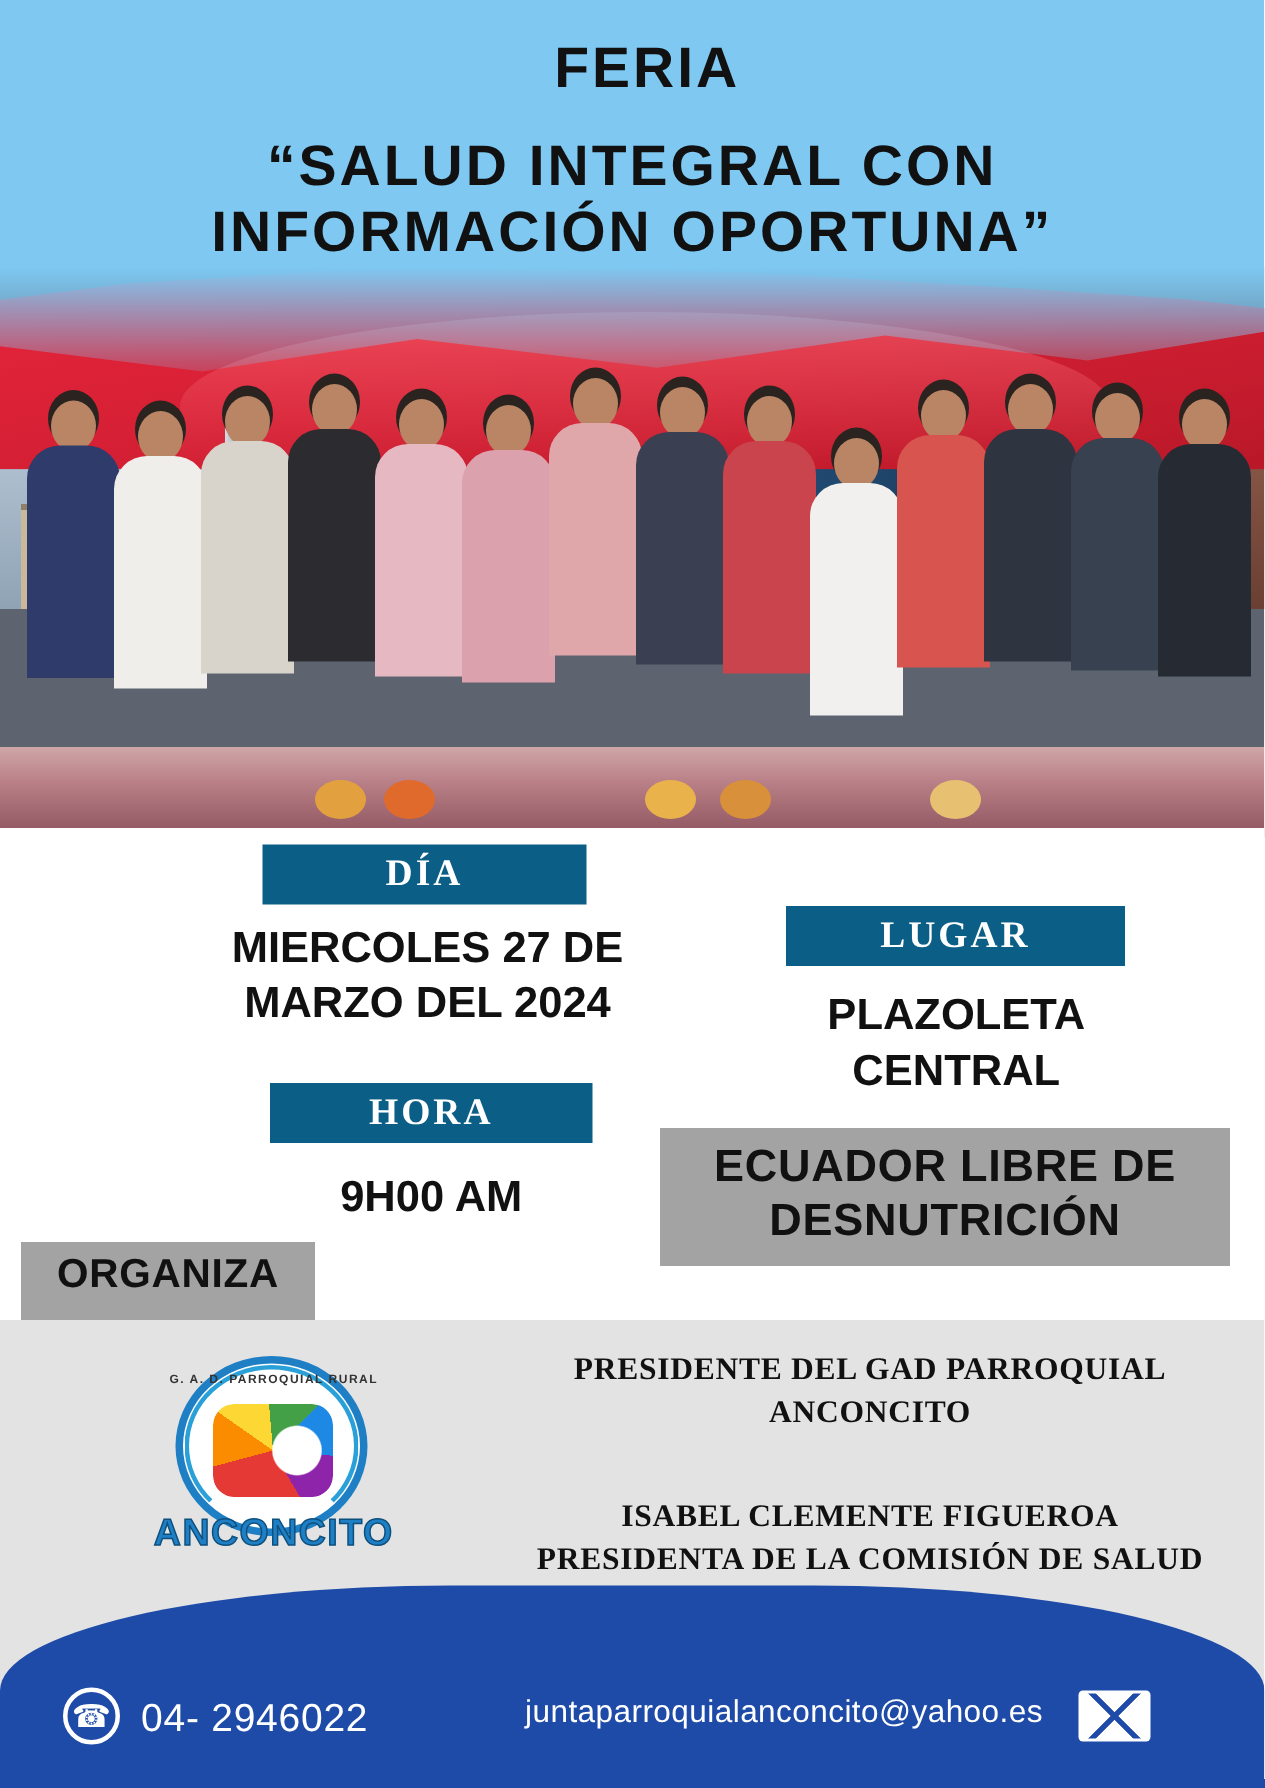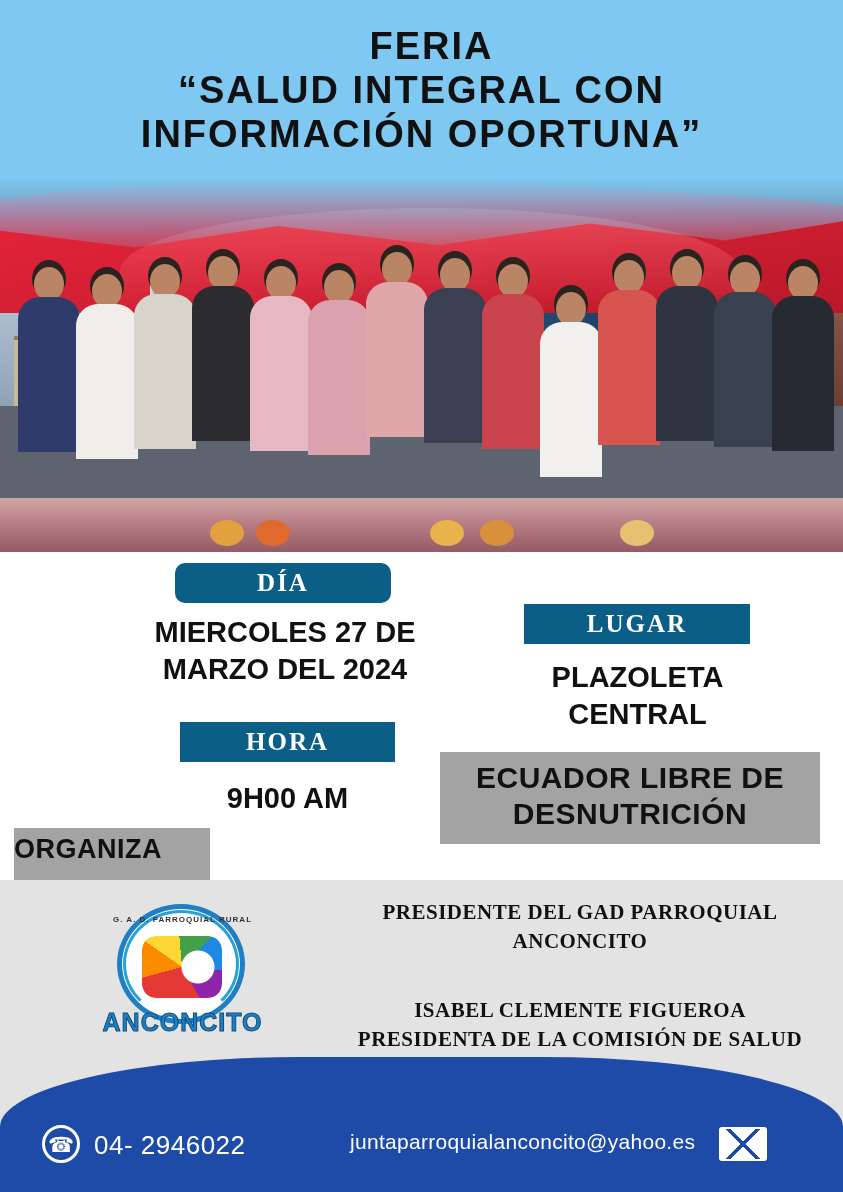--- a/index.html
+++ b/index.html
@@ -35,21 +35,21 @@
     font-family: "Liberation Sans", sans-serif;
     font-weight: bold;
     font-size: 38px;
     line-height: 44px;
     letter-spacing: 2px;
     color: #111111;
     text-transform: uppercase;
     z-index: 6;
   }
   .header-title .l1 { display: block; padding-left: 20px; }
-  .header-title .l2 { display: block; }
+  .header-title .l2 { display: block; margin-top: 21px; }
   .header-title .l3 { display: block; }
 
   
   .photo {
     position: absolute;
     top: 178px; left: 0;
     width: 843px;
     height: 380px;
     overflow: hidden;
     z-index: 2;
@@ -193,21 +193,21 @@
   }
   .valuetext {
     position: absolute;
     color: #111111;
     font-family: "Liberation Sans", sans-serif;
     font-weight: bold;
     font-size: 29px;
     line-height: 37px;
     text-align: center;
   }
-  #tag-dia   { top: 11px;  left: 175px; width: 216px; border-radius: 10px; }
+  #tag-dia   { top: 11px;  left: 175px; width: 216px; }
   #val-dia   { top: 62px;  left: 130px; width: 310px; }
   #tag-hora  { top: 170px; left: 180px; width: 215px; }
   #val-hora  { top: 228px; left: 145px; width: 285px; }
   #tag-lugar { top: 52px;  left: 524px; width: 226px; }
   #val-lugar { top: 107px; left: 500px; width: 275px; }
 
   .redbox {
     position: absolute;
     background: #a3a3a3;
     color: #111111;
@@ -223,20 +223,21 @@
     line-height: 36px;
     text-align: center;
     letter-spacing: .5px;
   }
   #badge-organiza {
     top: 276px; left: 14px;
     width: 196px;
     height: 56px;
     font-size: 27px;
     line-height: 42px;
+    text-align: center;
     letter-spacing: .5px;
   }
 
   
   .credits {
     position: absolute;
     top: 880px; left: 0;
     width: 843px;
     height: 384px;
     background: #e3e3e3;

